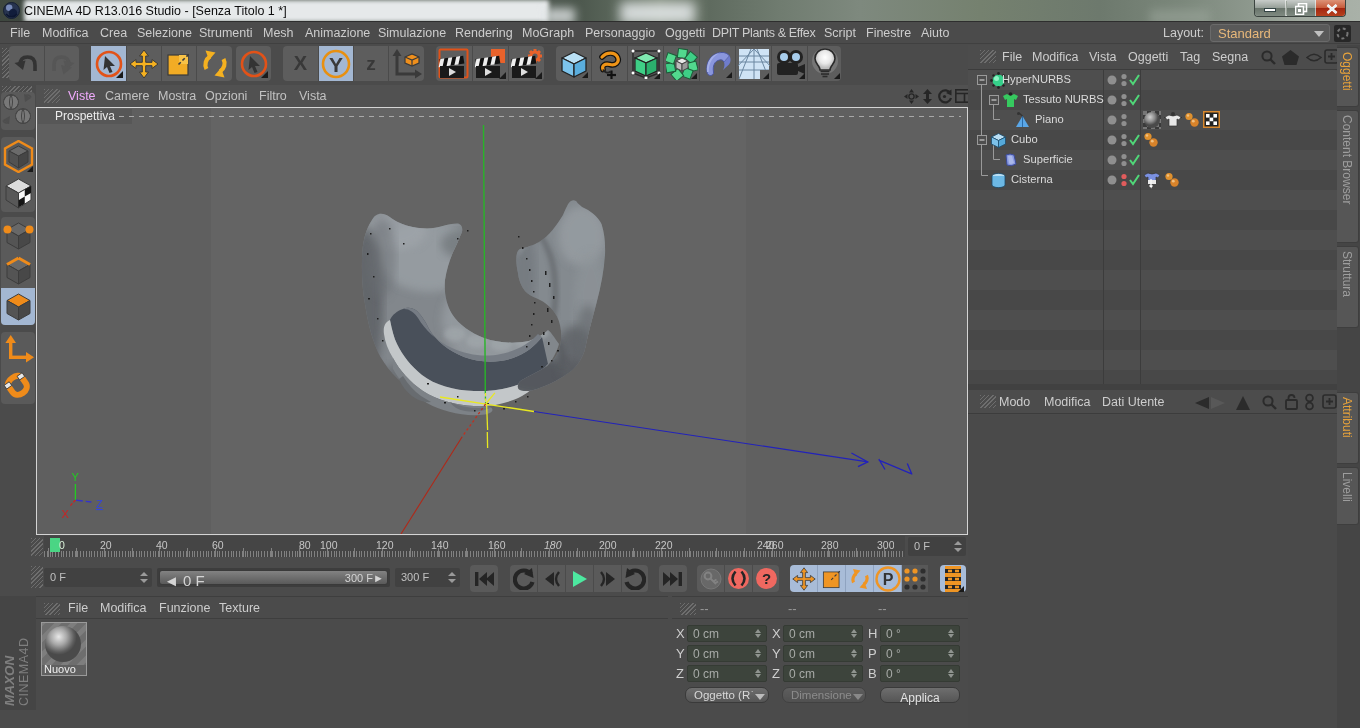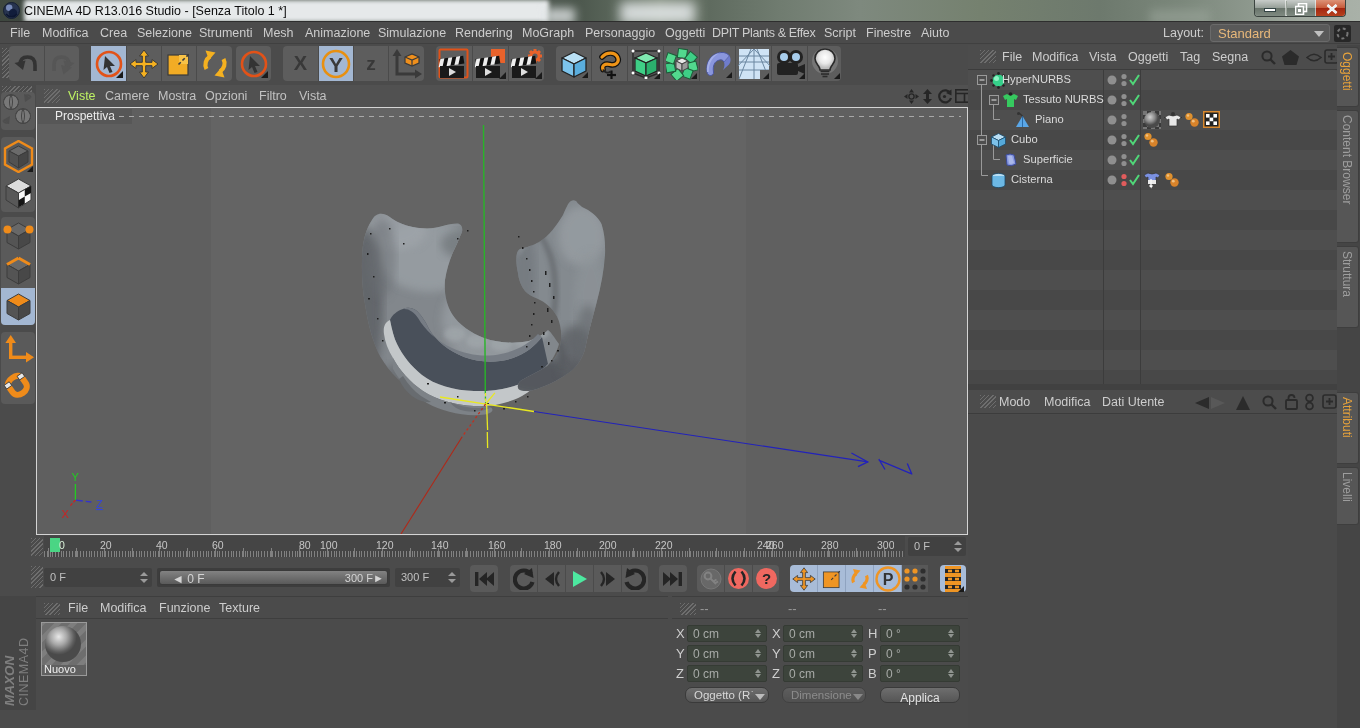--- a/index.html
+++ b/index.html
@@ -455,21 +455,21 @@
               <rect x="4" y="6.5" width="6.2" height="4.5" fill="#e8e8e8" stroke="#333" stroke-width=".8"></rect>
               <rect x="19.8" y="6.5" width="6.2" height="4.5" fill="#e8e8e8" stroke="#333" stroke-width=".8"></rect>
             </g>
           </g>
         </svg>
   </div>
 </div>
 
 <div class="abs" id="vpmenu" style="left:36px;top:85px;width:932px;height:22px;background:#515151;">
   <div class="abs handle" style="left:8px;top:4px;width:16px;height:14px;"></div>
-  <div class="abs menutxt" style="left:32px;top:4px;color:#bef264;">Viste</div>
+  <div class="abs menutxt" style="left:32px;top:4px;color:#f0abfc;">Viste</div>
   <div class="abs menutxt" style="left:69px;top:4px;color:#c2c2c2;">Camere</div>
   <div class="abs menutxt" style="left:122px;top:4px;color:#c2c2c2;">Mostra</div>
   <div class="abs menutxt" style="left:169px;top:4px;color:#c2c2c2;">Opzioni</div>
   <div class="abs menutxt" style="left:223px;top:4px;color:#c2c2c2;">Filtro</div>
   <div class="abs menutxt" style="left:263px;top:4px;color:#c2c2c2;">Vista</div>
   <svg class="abs" style="left:868px;top:4px" width="15" height="15" viewBox="0 0 15 15">
         <g fill="#262626">
           <path d="M7.5 0 L10 3.5 L5 3.5 Z"></path>
           <path d="M7.5 15 L10 11.5 L5 11.5 Z"></path>
           <path d="M0 7.5 L3.5 5 L3.5 10 Z"></path>
@@ -722,21 +722,21 @@
     <div class="abs" style="left:6px;top:2px;width:10px;height:14px;background:#4ad584;"></div>
     <span class="rnum" style="left:15px;color:#d8f0d8;">0</span>
     <span class="rnum" style="left:56px;">20</span>
     <span class="rnum" style="left:112px;">40</span>
     <span class="rnum" style="left:168px;">60</span>
     <span class="rnum" style="left:223px;padding-left:32px;">80</span>
     <span class="rnum" style="left:276px;">100</span>
     <span class="rnum" style="left:332px;">120</span>
     <span class="rnum" style="left:387px;">140</span>
     <span class="rnum" style="left:444px;">160</span>
-    <span class="rnum" style="left:500px;">180</span>
+    <span class="rnum" style="left:500px;font-style:italic;">180</span>
     <span class="rnum" style="left:555px;">200</span>
     <span class="rnum" style="left:611px;">220</span>
     <span class="rnum" style="left:666px;margin-left:47px;">240</span>
     <span class="rnum" style="left:722px;">260</span>
     <span class="rnum" style="left:777px;">280</span>
     <span class="rnum" style="left:833px;">300</span>
     <div class="abs" style="left:850px;top:0;width:11px;height:13px;background:#454545;"></div>
   </div>
   <div class="abs" style="left:908px;top:2px;width:58px;height:19px;background:#414141;border-radius:2px;">
     <span class="abs" style="left:6px;top:3px;font-size:11px;color:#c0c0c0;">0 F</span>
@@ -753,21 +753,21 @@
   <div class="abs" style="left:44px;top:10px;width:108px;height:19px;background:#414141;border-radius:2px;">
     <span class="abs" style="left:6px;top:3px;font-size:11px;color:#c0c0c0;">0 F</span>
     <svg class="abs" style="left:96px;top:4px" width="8" height="11">
           <path d="M4 0 L8 4 L0 4 Z" fill="#9a9a9a"></path>
           <path d="M4 11 L8 7 L0 7 Z" fill="#9a9a9a"></path>
         </svg>
   </div>
 
   <div class="abs" style="left:157px;top:10px;width:233px;height:19px;background:#3d3d3d;border-radius:2px;">
     <div class="abs" style="left:2px;top:2px;width:229px;height:15px;background:linear-gradient(#828282,#5a5a5a);border-radius:3px;border:1px solid #3a3a3a;">
-      <span class="abs" style="left:12px;top:1px;font-size:12px;color:#d4d4d4;">◄ 0 F</span>
+      <span class="abs" style="left:4px;top:1px;font-size:15px;color:#d4d4d4;">◄ 0 F</span>
       <span class="abs" style="right:14px;top:1px;font-size:11px;color:#d4d4d4;">300 F</span>
       <span class="abs" style="right:3px;top:1px;font-size:11px;color:#d4d4d4;">►</span>
     </div>
   </div>
 
   <div class="abs" style="left:395px;top:10px;width:65px;height:19px;background:#414141;border-radius:2px;">
     <span class="abs" style="left:6px;top:3px;font-size:11px;color:#c0c0c0;">300 F</span>
     <svg class="abs" style="left:53px;top:4px" width="8" height="11">
           <path d="M4 0 L8 4 L0 4 Z" fill="#9a9a9a"></path>
           <path d="M4 11 L8 7 L0 7 Z" fill="#9a9a9a"></path>

